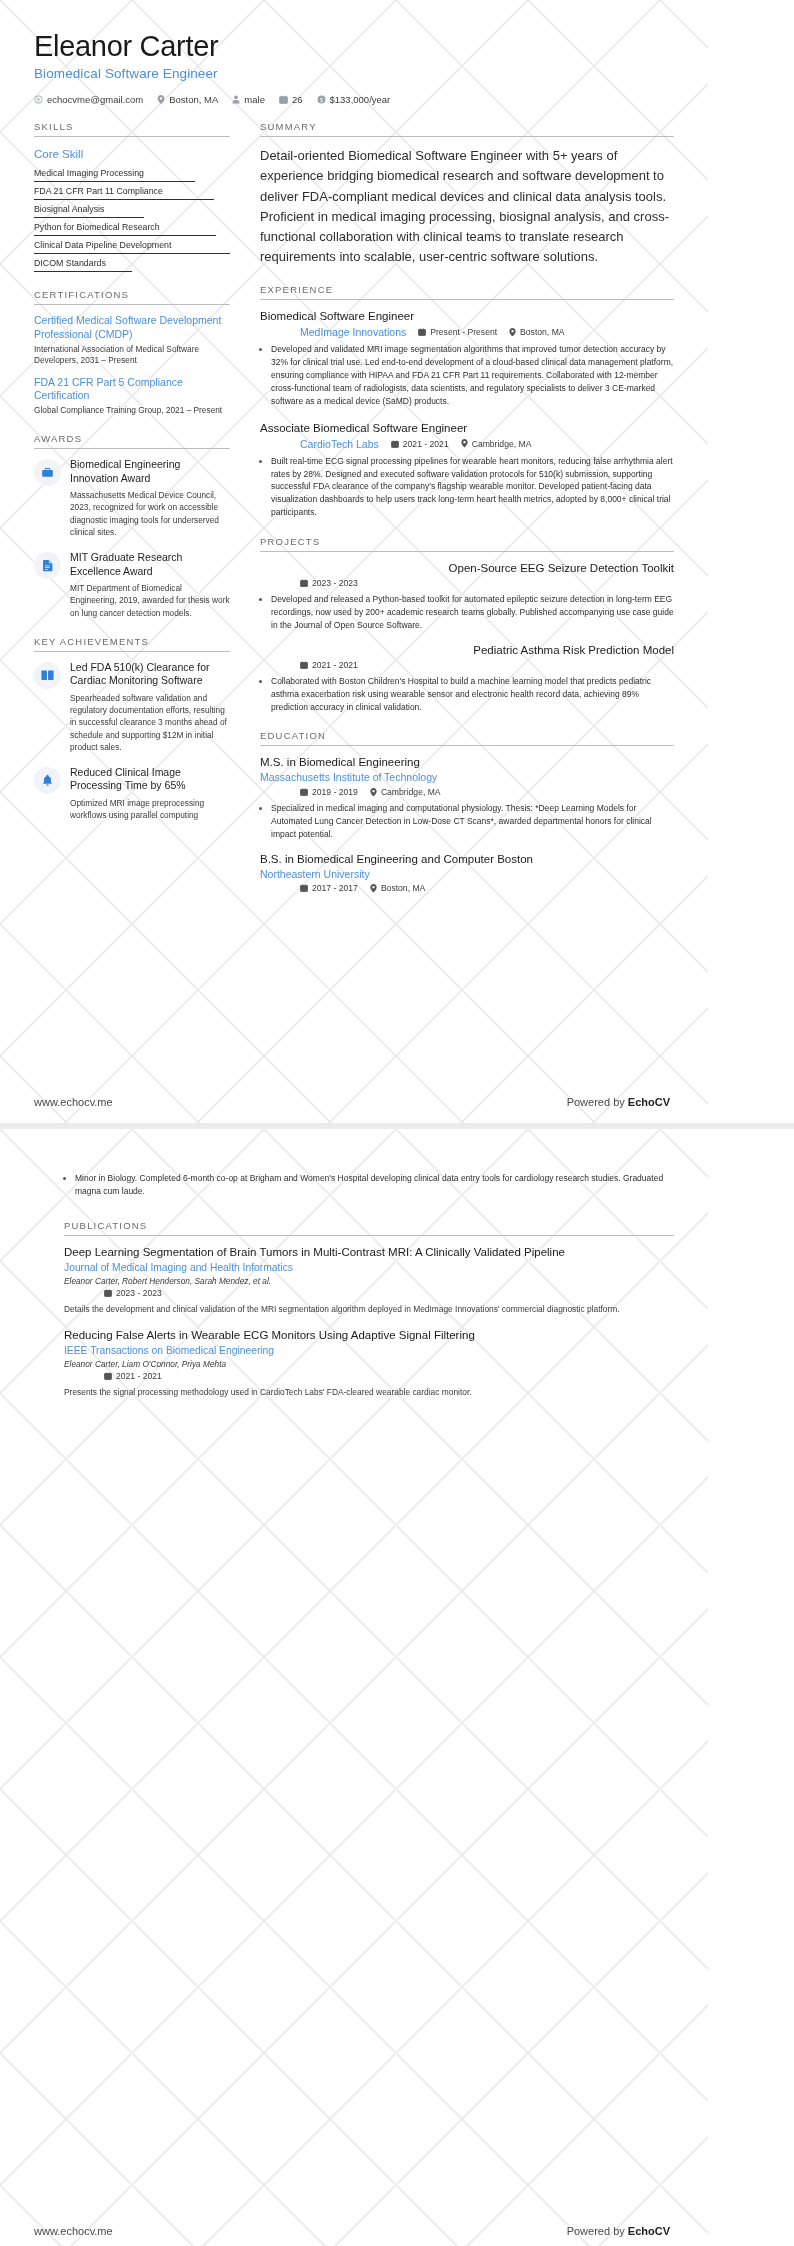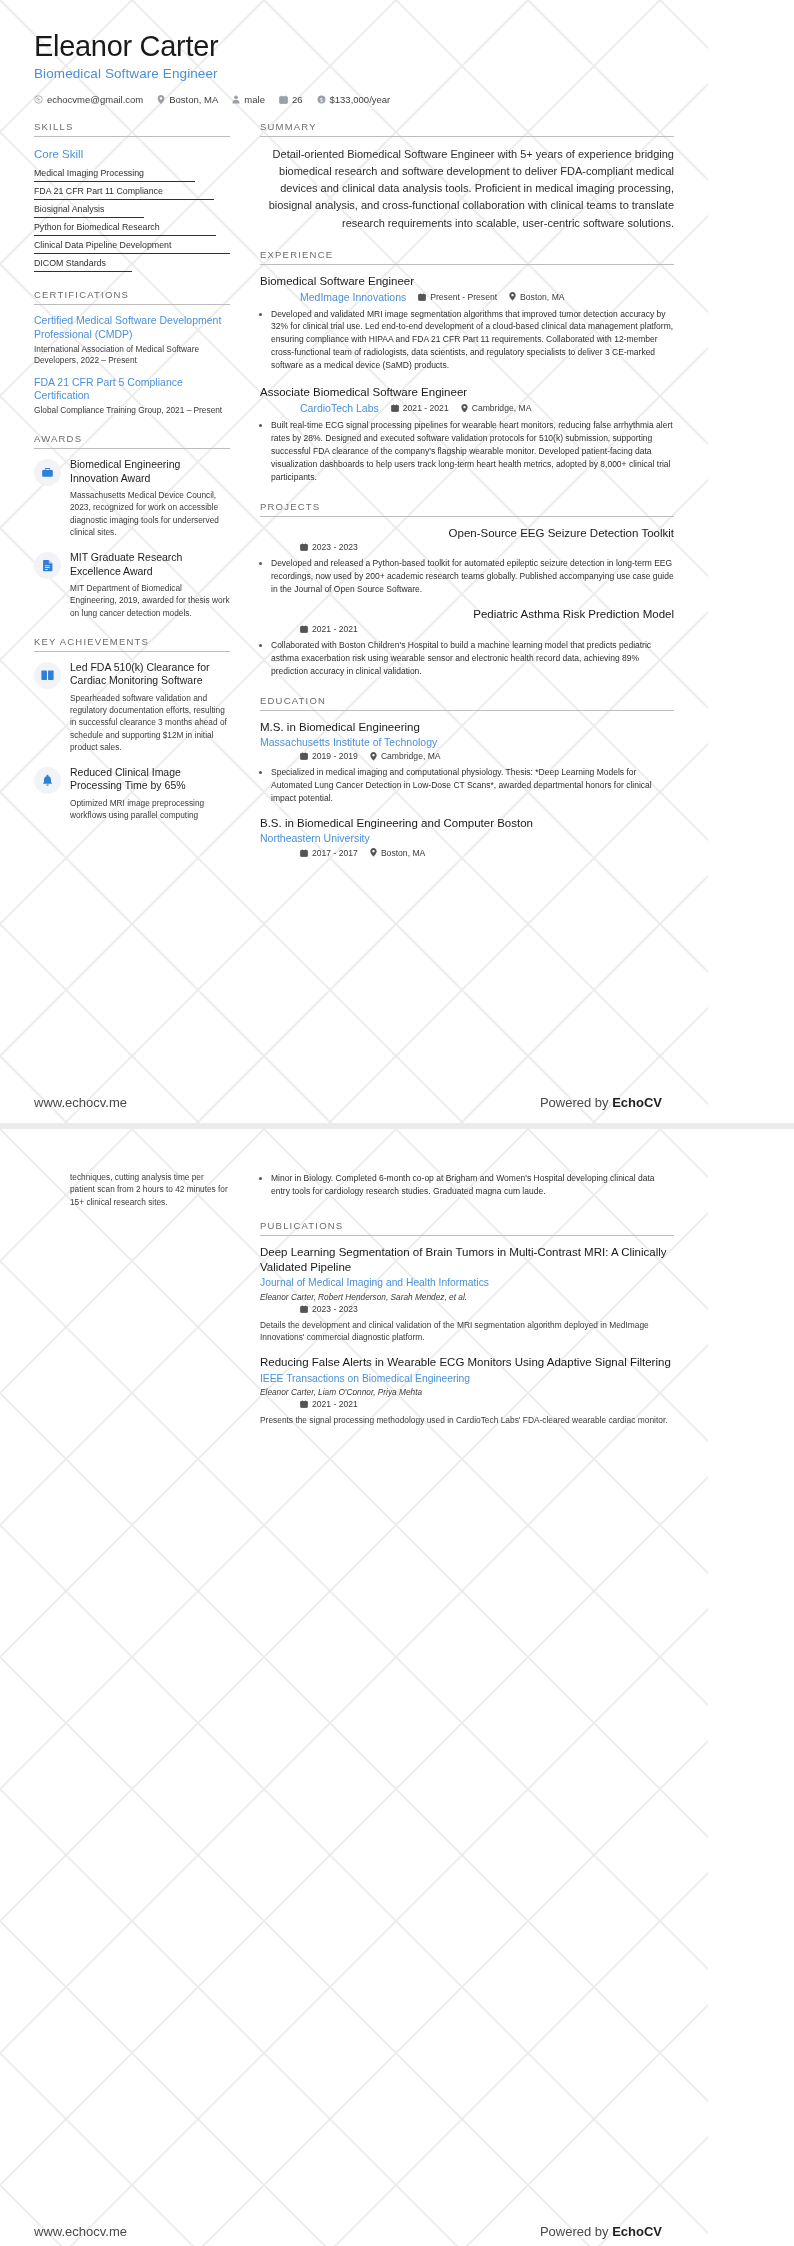--- a/index.html
+++ b/index.html
@@ -126,24 +126,23 @@
   }
   .entry-desc {
     font-size: 8.3px;
     color: #3a3a3a;
     line-height: 1.48;
     margin-top: 4px;
   }
 
   
   .summary-text {
-    font-size: 11px;
+    font-size: 13px;
     color: #2e2e2e;
     line-height: 1.55;
-    text-align: right;
   }
   .job { margin-bottom: 13px; }
   .job-title {
     font-size: 11.5px;
     color: #1a1a1a;
     line-height: 1.3;
   }
   .job-meta {
     display: flex; align-items: center; flex-wrap: wrap;
     gap: 12px;
@@ -177,27 +176,27 @@
   
   .pub { margin-bottom: 12px; }
   .pub-title { font-size: 11.5px; color: #1a1a1a; line-height: 1.32; }
   .pub-journal { font-size: 10.3px; color: #4a90d9; line-height: 1.3; margin-top: 1px; }
   .pub-authors { font-size: 8.3px; color: #3a3a3a; font-style: italic; margin-top: 2px; }
   .pub-desc { font-size: 8.4px; color: #3a3a3a; line-height: 1.48; margin-top: 5px; }
 
   
   .footer {
     position: absolute;
-    left: 0; right: 12px; bottom: 0;
+    left: 0; right: 4px; bottom: 0;
     height: 42px;
     display: flex;
     align-items: center;
     justify-content: space-between;
     padding: 0 34px;
-    font-size: 13px;
+    font-size: 11px;
     color: #4a4a4a;
     z-index: 2;
     gap: 28px;
   }
   .footer .brand { font-weight: 700; color: #222; }
   .footer .brandline { font-weight: 400; }
   .divider-page { height: 6px; background: #ebebeb; }
 </style>
 </head>
 <body>
@@ -275,21 +274,21 @@
               <div class="skill-row"><span>DICOM Standards</span><span class="bar" style="width:50%"></span></div>
             </div>
         </div>
 
         <div class="section">
           <div class="sec-title">CERTIFICATIONS</div>
           <div class="sec-rule"></div>
           <div id="cert-list">
               <div class="cert">
                 <div class="cert-name">Certified Medical Software Development Professional (CMDP)</div>
-                <div class="cert-meta">International Association of Medical Software Developers, 2022 – Present</div>
+                <div class="cert-meta">International Association of Medical Software Developers, 2031 – Present</div>
               </div>
               <div class="cert">
                 <div class="cert-name">FDA 21 CFR Part 5 Compliance Certification</div>
                 <div class="cert-meta">Global Compliance Training Group, 2021 – Present</div>
               </div>
             </div>
         </div>
 
         <div class="section">
           <div class="sec-title">AWARDS</div>
@@ -553,27 +552,20 @@
     </span>
   </div>
 </div>
 
 <div class="divider-page"></div>
 
 <div class="page">
   <div class="watermark"></div>
   <div class="content">
     <div class="cols" style="padding-top:38px;">
-      <div class="left">
-        <div class="entry" style="margin-left:36px;">
-          <div class="entry-body">
-            <div class="entry-desc" id="ka-overflow">techniques, cutting analysis time per patient scan from 2 hours to 42 minutes for 15+ clinical research sites.</div>
-          </div>
-        </div>
-      </div>
       <div class="right">
 
         <div class="section">
           <ul class="bullets">
             <li id="edu-overflow">Minor in Biology. Completed 6-month co-op at Brigham and Women's Hospital developing clinical data entry tools for cardiology research studies. Graduated magna cum laude.</li>
           </ul>
         </div>
 
         <div class="section" style="margin-top:22px;">
           <div class="sec-title">PUBLICATIONS</div>

